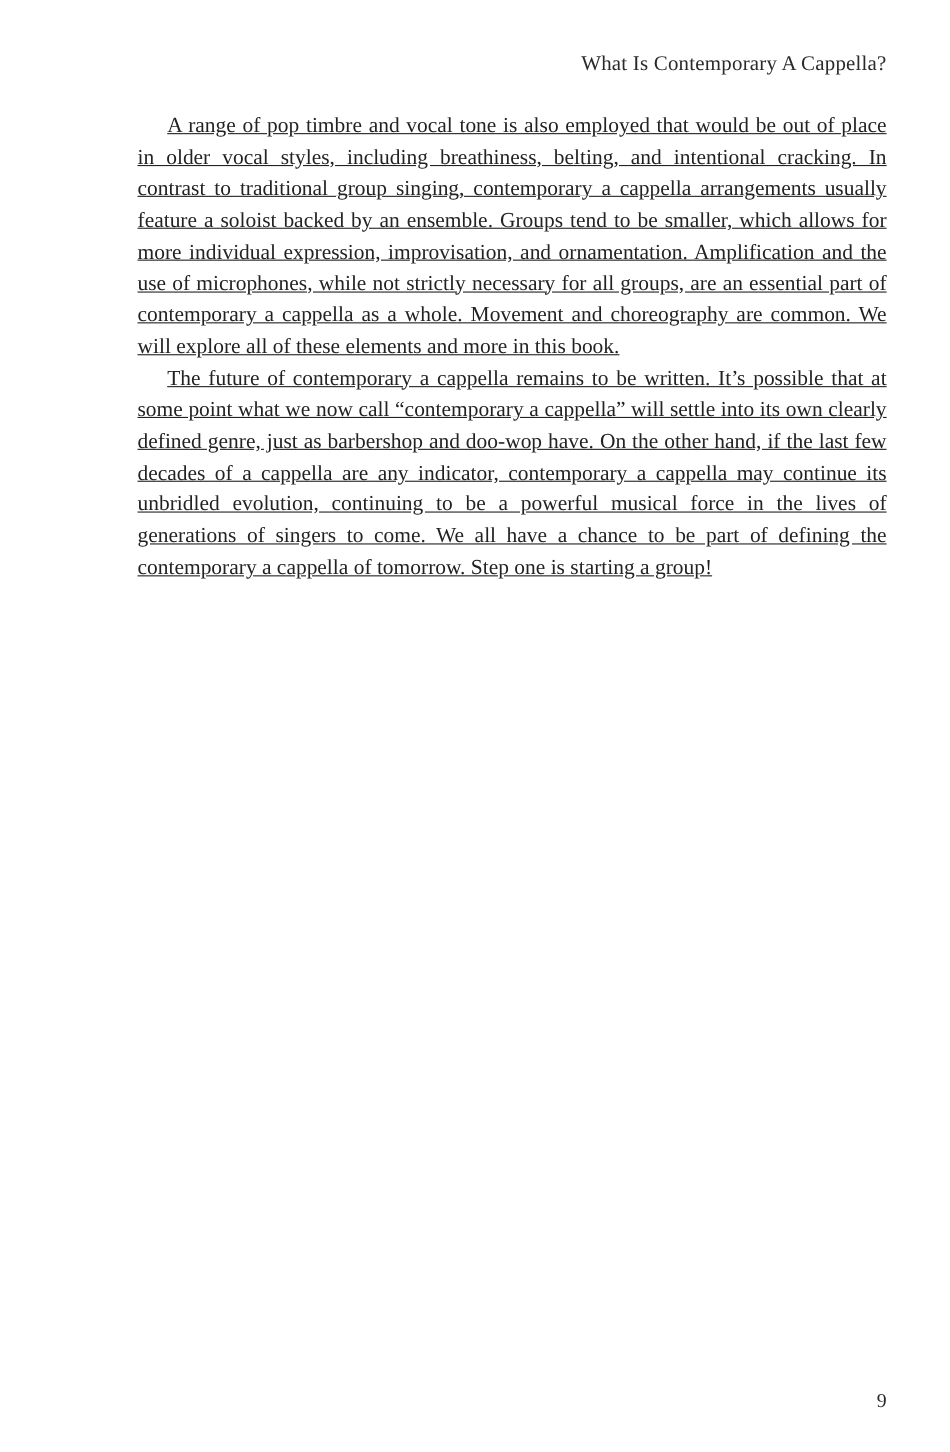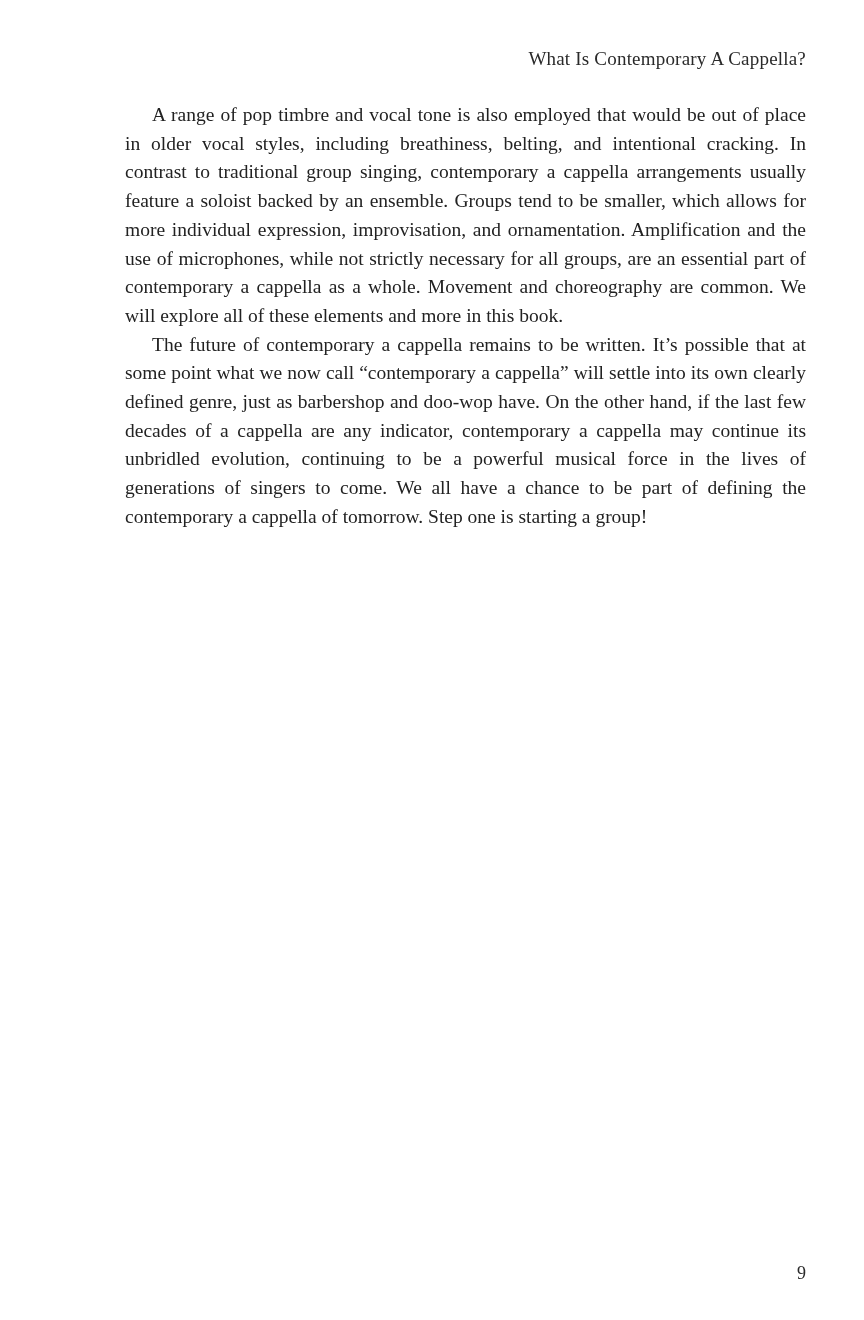--- a/index.html
+++ b/index.html
@@ -29,20 +29,21 @@
   }
   .body-text {
     position: absolute;
     top: 101px;
     left: 125px;
     width: 681px;
     font-size: 19.5px;
     line-height: 28.7px;
     text-align: justify;
     color: #222222;
+    text-decoration: underline;
   }
   .body-text p {
     margin: 0;
     text-indent: 27px;
     hyphens: auto;
     -webkit-hyphens: auto;
   }
   .page-number {
     position: absolute;
     top: 1263px;

